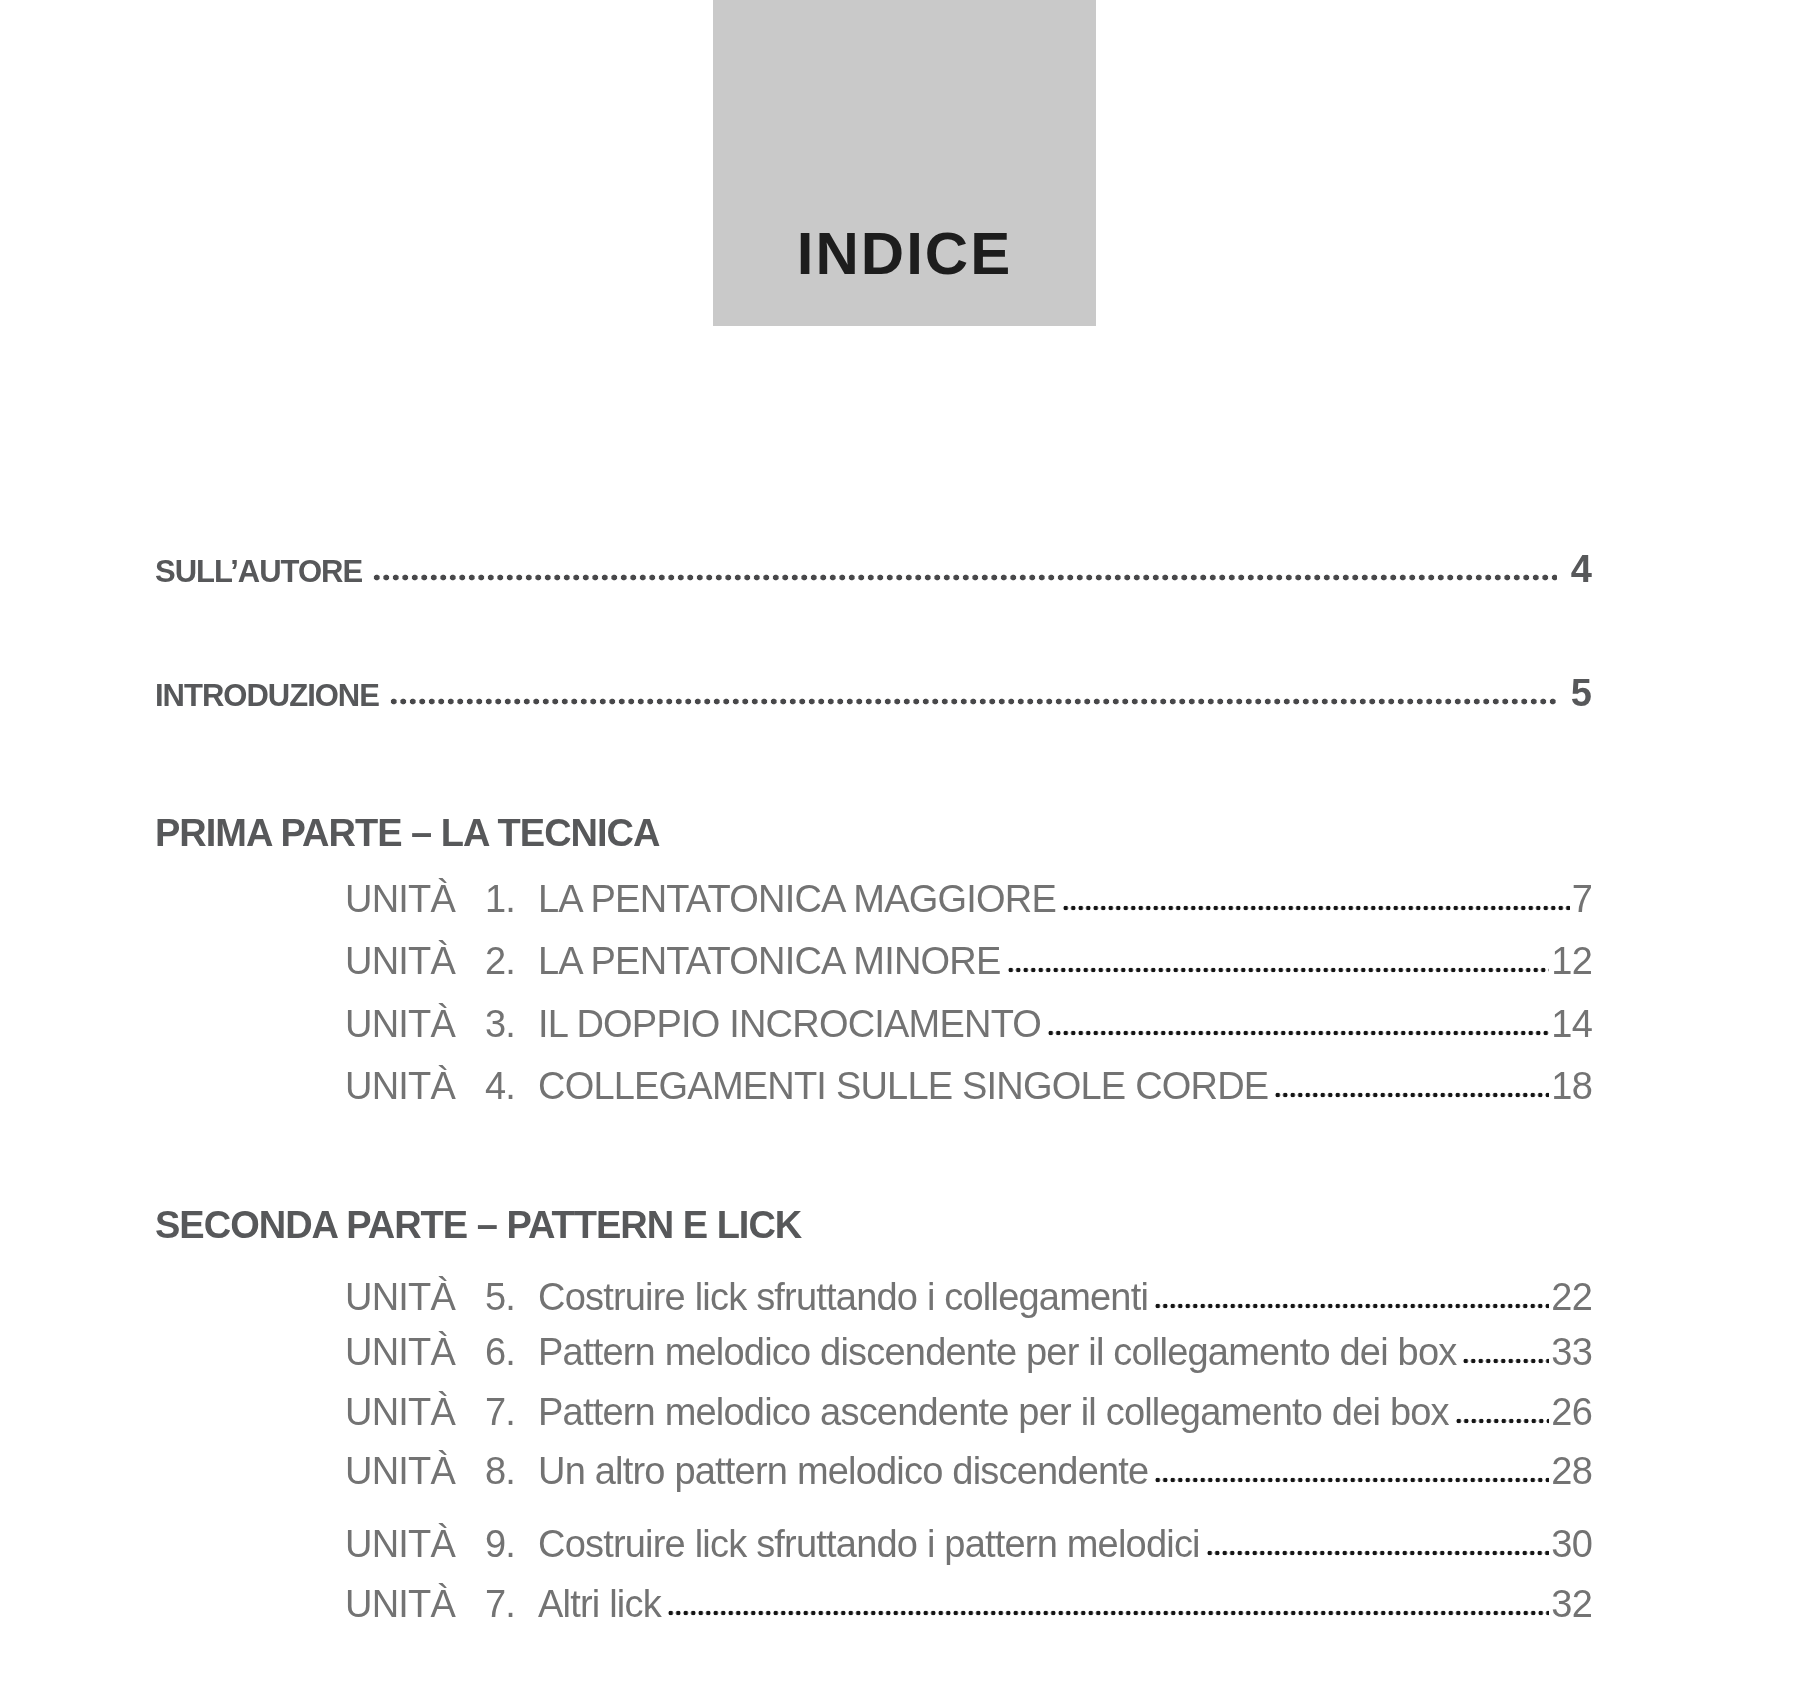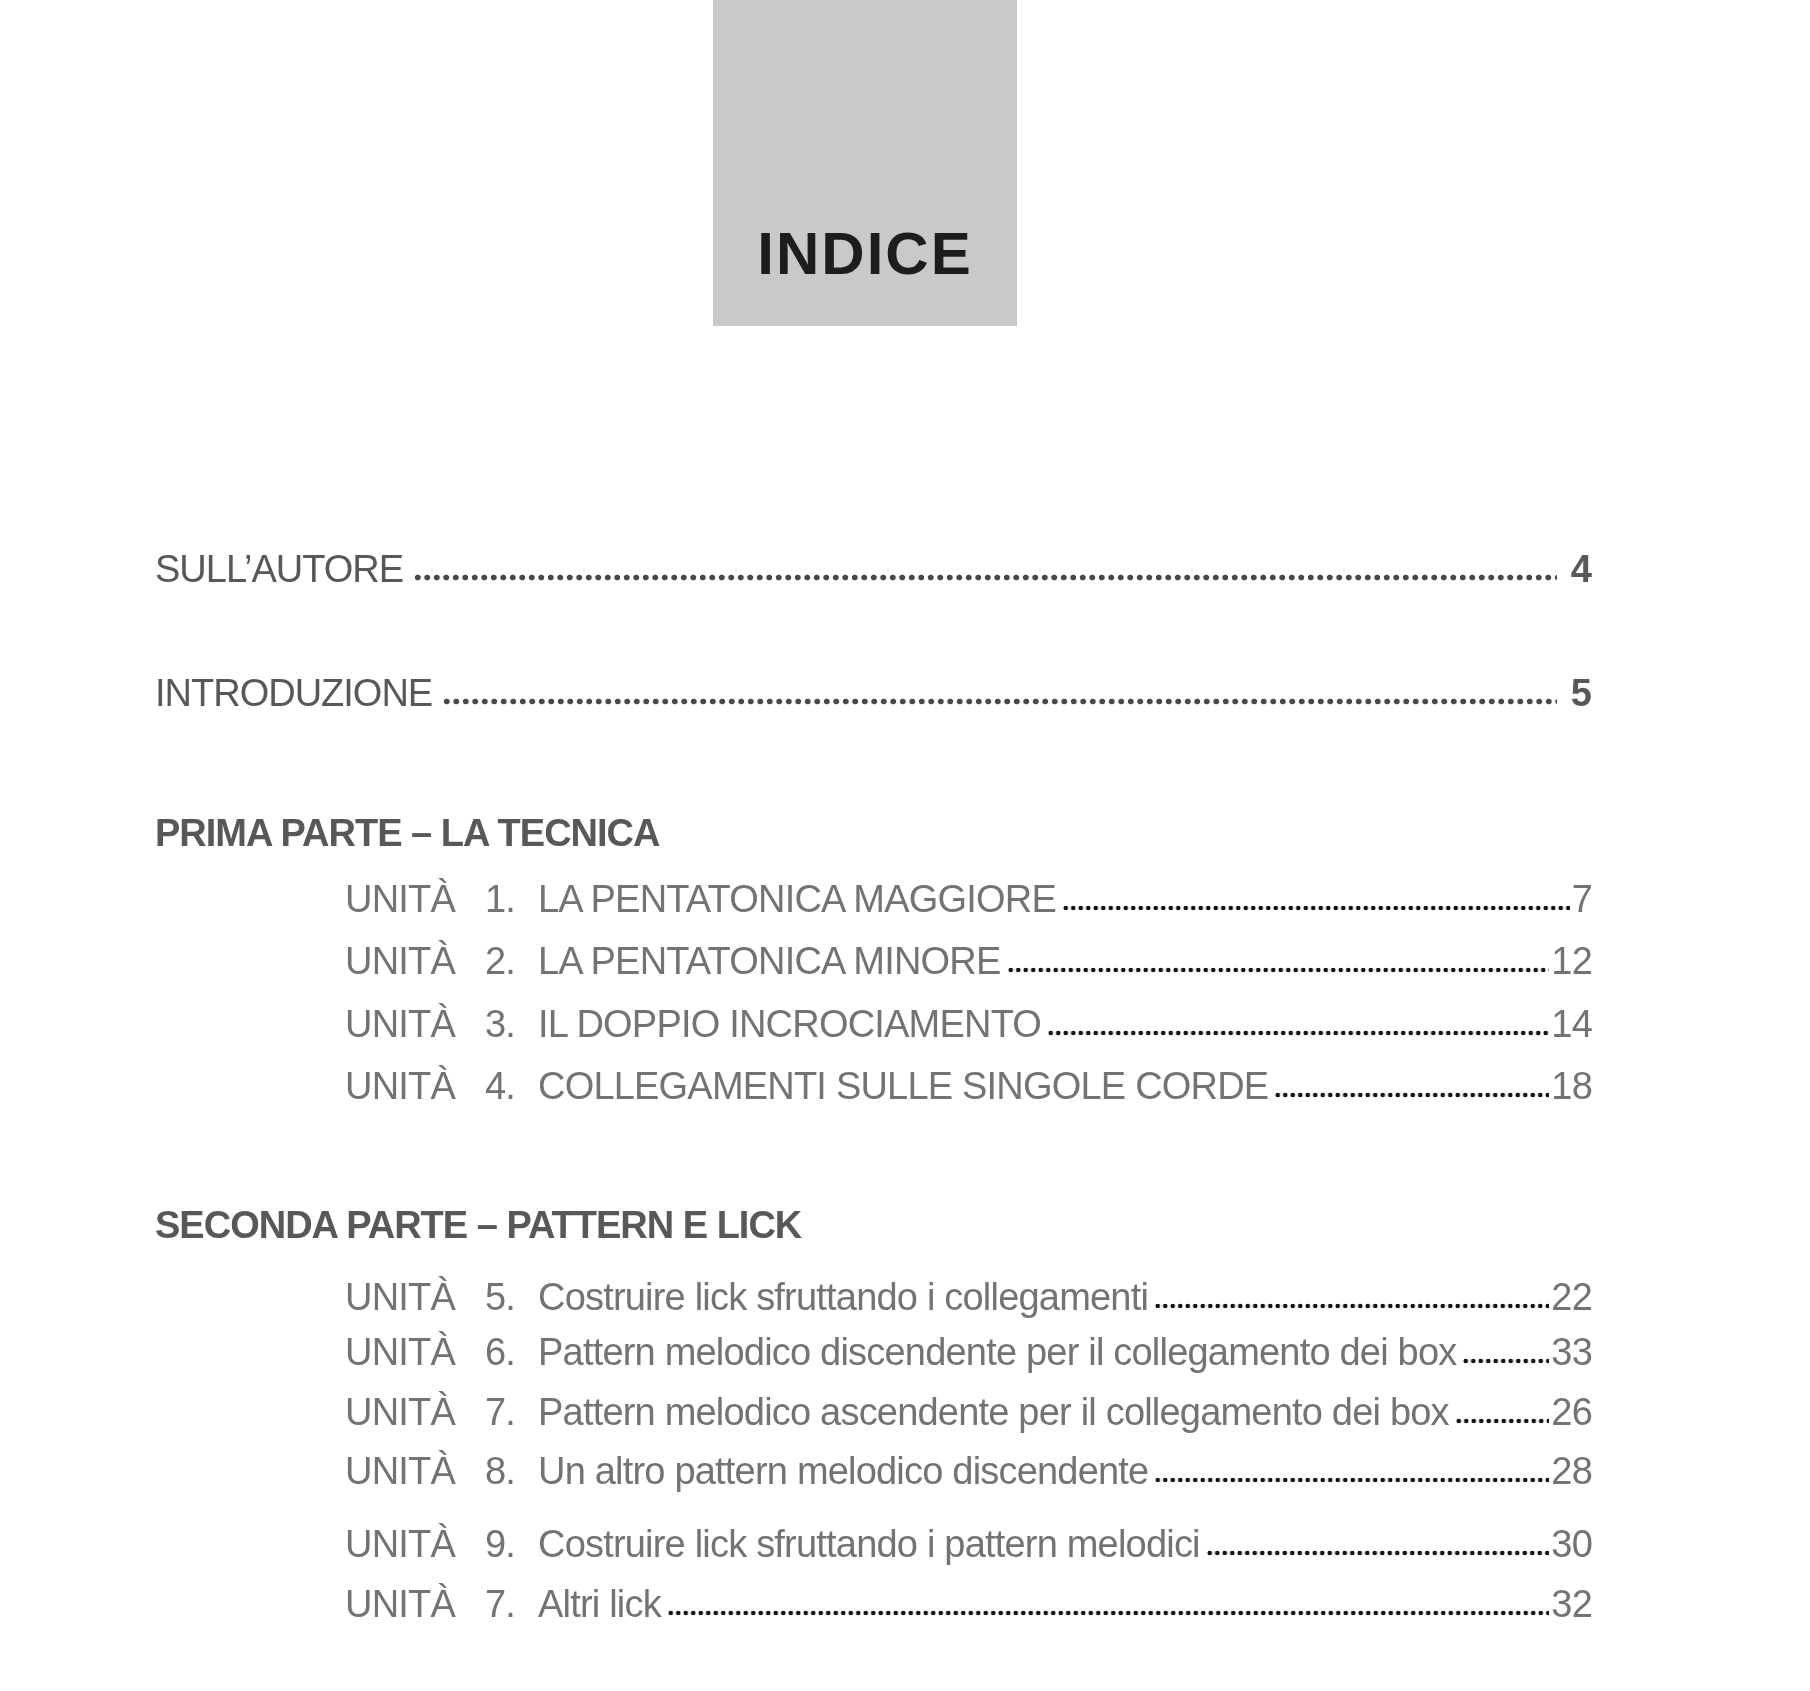--- a/index.html
+++ b/index.html
@@ -15,21 +15,21 @@
     overflow: hidden;
     font-family: "Liberation Sans", "DejaVu Sans", sans-serif;
     color: #1b1b1b;
   }
 
   
   .indice-box {
     position: absolute;
     left: 713px;
     top: 0;
-    width: 304px;
+    width: 383px;
     height: 326px;
     background: #c9c9c9;
     display: flex;
     justify-content: center;
     align-items: flex-end;
     box-sizing: border-box;
     padding-bottom: 42px;
   }
   .indice-title {
     font-weight: bold;
@@ -45,22 +45,22 @@
     position: absolute;
     left: 155px;
     width: 1437px;
     display: flex;
     align-items: baseline;
     white-space: nowrap;
   }
 
   
   .entry-label {
-    font-weight: normal;
-    font-size: 38px;
+    font-weight: bold;
+    font-size: 31px;
     letter-spacing: -1px;
     color: #57585a;
   }
   .leader-gray {
     flex: 1 1 auto;
     min-width: 0;
     height: 0.8em;
     margin: 0 14px 0 10px;
     background-image: radial-gradient(circle, #48484a 2.6px, transparent 3.2px);
     background-size: 9.5px 9px;

